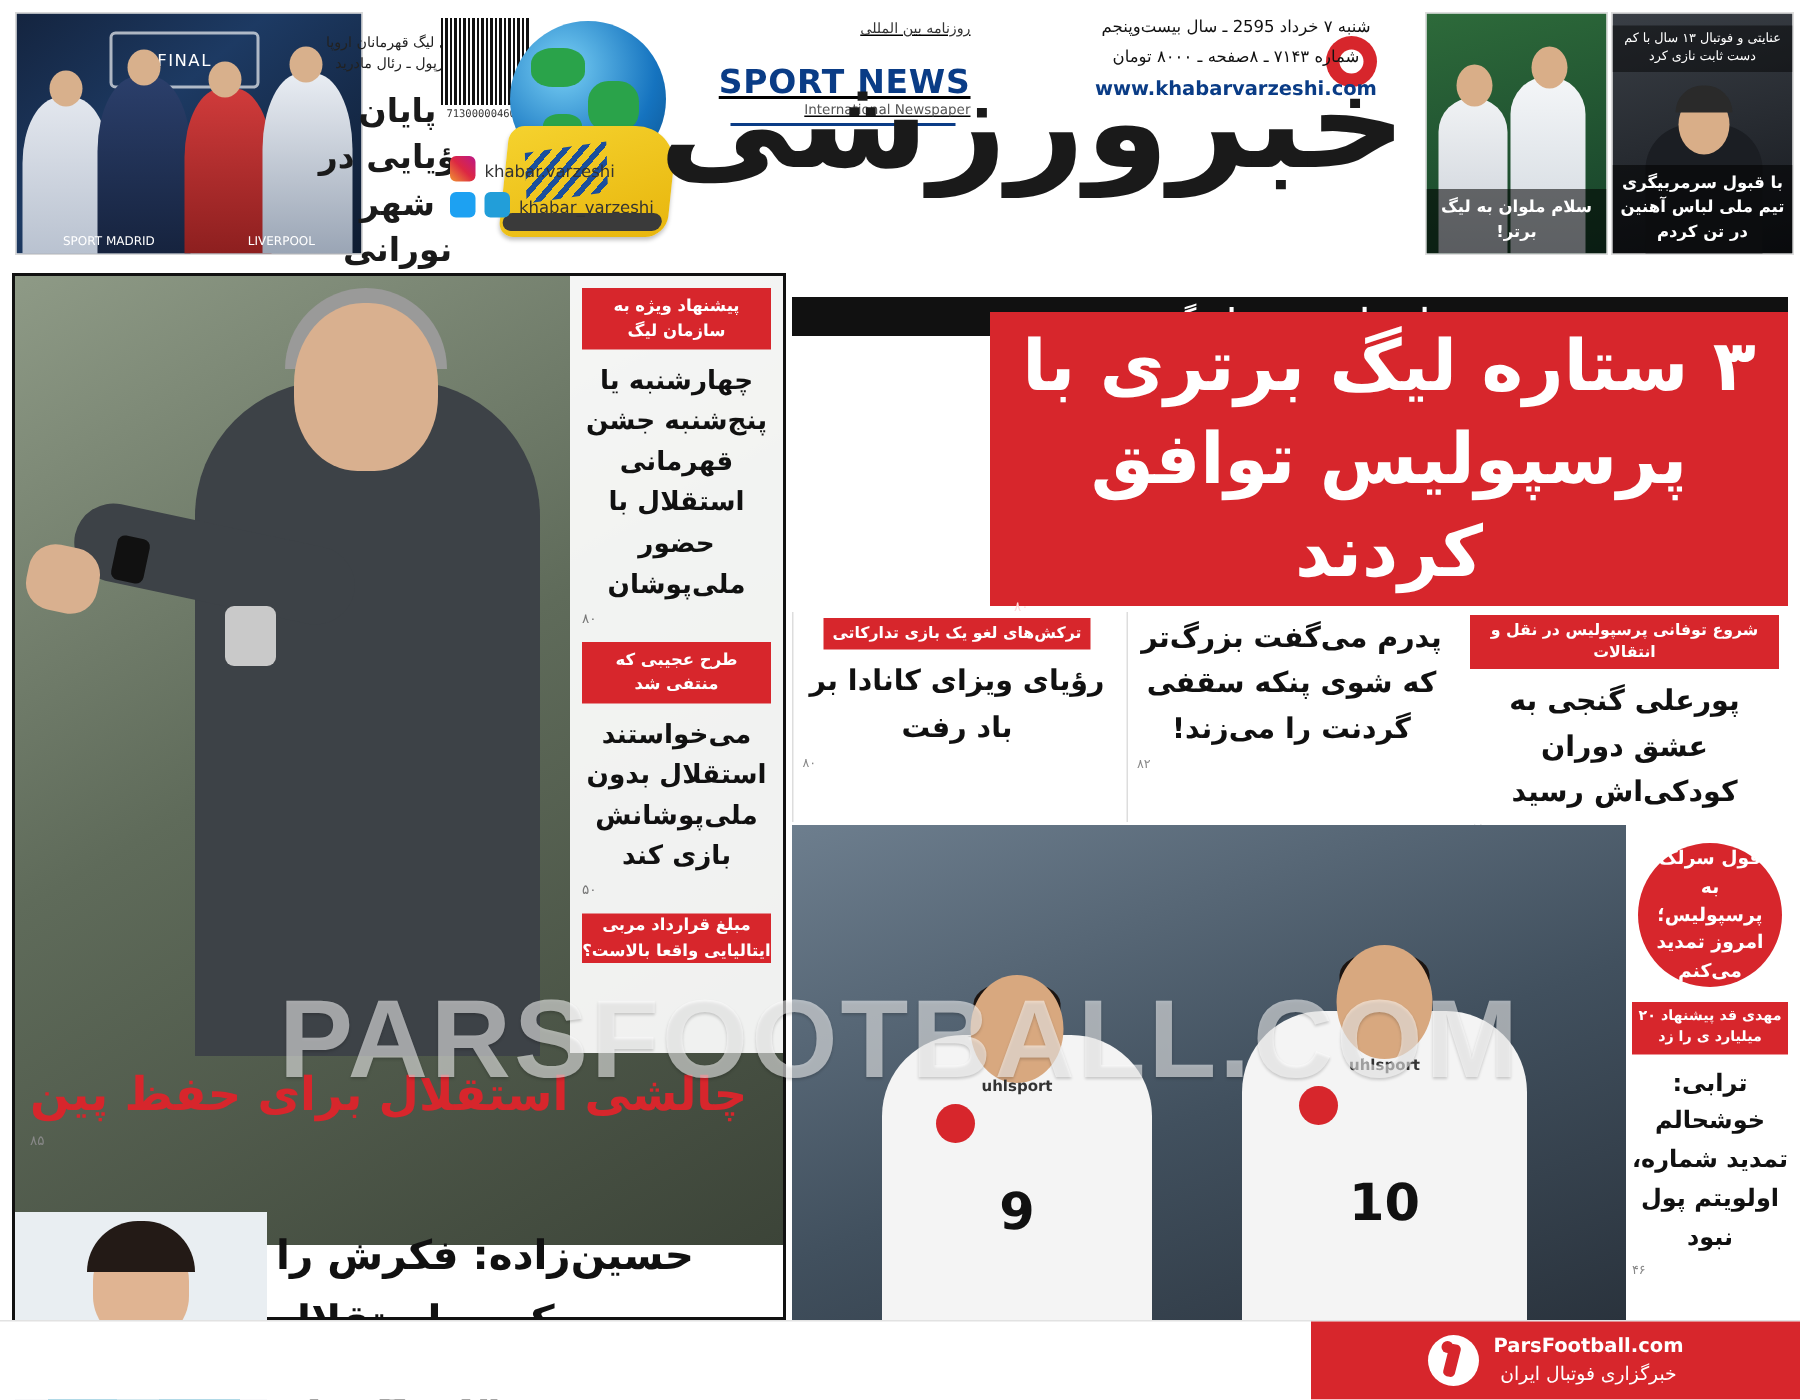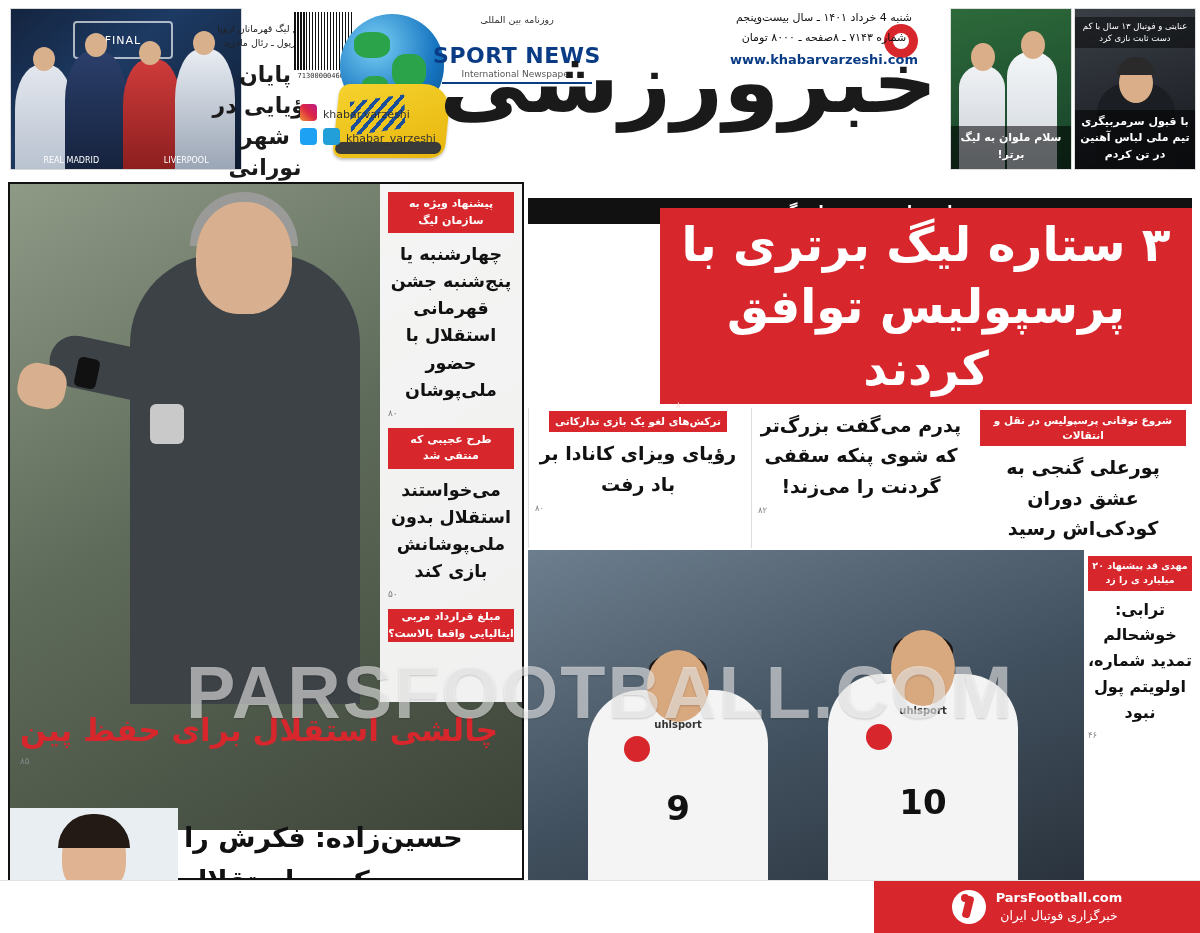--- a/index.html
+++ b/index.html
@@ -37,21 +37,21 @@
     background:radial-gradient(circle at 34% 30%,#79d0f5,#1573bf 62%,#0c4f88);overflow:hidden;}
   .globe .ball i{position:absolute;background:#2aa34a;border-radius:40%;}
   .globe .c1{left:14px;top:18px;width:36px;height:26px;}
   .globe .c2{left:52px;top:40px;width:34px;height:34px;}
   .globe .c3{left:22px;top:62px;width:26px;height:20px;}
   .globe .shoe{position:absolute;left:0;top:70px;width:112px;height:74px;border-radius:10px 28px 14px 10px;
     background:linear-gradient(160deg,#f5d22e,#e8b60d);transform:skewX(-6deg);box-shadow:0 2px 3px rgba(0,0,0,.25);}
   .globe .shoe .lace{position:absolute;left:14px;top:14px;width:54px;height:34px;
     background:repeating-linear-gradient(135deg,#1b4f9c 0 4px,transparent 4px 9px);transform:rotate(-8deg);}
   .globe .shoe .sole{position:absolute;left:2px;bottom:4px;width:106px;height:12px;background:#3a3a3a;border-radius:6px;}
-  .sport-news{position:absolute;left:432px;top:14px;width:170px;text-align:center;}
+  .sport-news{position:absolute;left:477px;top:14px;width:170px;text-align:right;text-decoration:underline;}
   .sport-news .l1{font-size:9.5px;color:#333;}
   .sport-news .l2{font-size:22px;font-weight:700;color:#0a3c86;letter-spacing:.5px;line-height:1.2;margin-top:18px;}
   .sport-news .l3{font-size:9px;color:#555;}
   .sport-news .rule{margin:3px auto 0;width:150px;height:2px;background:#0a3c86;}
   .socials{position:absolute;left:300px;top:104px;width:180px;font-size:11px;color:#333;}
   .socials div{display:flex;align-items:flex-end;gap:6px;margin-bottom:7px;direction:ltr;}
   .socials .ic{width:17px;height:17px;border-radius:4px;display:inline-block;flex:0 0 auto;}
   .ic-ig{background:linear-gradient(45deg,#f09433,#dc2743,#bc1888);}
   .ic-tw{background:#1da1f2;}
   .ic-tg{background:#229ed9;}
@@ -171,21 +171,21 @@
       <div class="pl p1"></div>
         <div class="pl p2"></div>
         <div class="pl p3"></div>
         <div class="pl p4"></div>
       <div class="hd h1"></div>
         <div class="hd h2"></div>
         <div class="hd h3"></div>
         <div class="hd h4"></div>
       <div class="badges">
           <span>LIVERPOOL</span>
-          <span>REAL MADRID</span>
+          <span>SPORT MADRID</span>
         </div>
     </div>
 
     <div class="mh-left-cap">
       <div class="small">فینال لیگ قهرمانان اروپا لیورپول ـ رئال مادرید</div>
       <div class="big">پایان رؤیایی در شهر نورانی</div>
     </div>
 
     <div class="barcode"></div>
     <div class="barcode-num">7130000046058</div>
@@ -220,21 +220,21 @@
         <span>khabar_varzeshi</span>
       </div>
     </div>
 
     <div class="logo-fa">
       <div class="ball"></div>
       <div class="word">خبرورزشی</div>
     </div>
 
     <div class="mh-info">
-      <div>شنبه 4 خرداد ۱۴۰۱ ـ سال بیست‌وپنجم</div>
+      <div>شنبه ۷ خرداد 2595 ـ سال بیست‌وپنجم</div>
       <div>شماره ۷۱۴۳ ـ ۸صفحه ـ ۸۰۰۰ تومان</div>
       <div class="site">www.khabarvarzeshi.com</div>
     </div>
 
     <div class="mh-right-a">
       <div class="fig" style="left:8px;width:46px;height:104px;background:linear-gradient(180deg,#f0f2f4,#c8ced6);border-radius:24px 24px 0 0;"></div>
       <div class="fig" style="left:56px;width:50px;height:118px;background:linear-gradient(180deg,#f4f6f8,#cfd6dd);border-radius:26px 26px 0 0;"></div>
       <div style="position:absolute;left:20px;top:34px;width:24px;height:28px;border-radius:50%;background:#d9ae88;"></div>
       <div style="position:absolute;left:70px;top:22px;width:24px;height:28px;border-radius:50%;background:#d9ae88;"></div>
       <div class="mh-photo-cap">سلام ملوان به لیگ برتر!</div>
@@ -332,20 +332,21 @@
           <div class="jersey" style="height:206px;"></div>
           <div class="hair" style="bottom:214px;width:60px;height:32px;"></div>
           <div class="head" style="bottom:174px;width:64px;height:76px;"></div>
           <div class="brand" style="bottom:164px;">uhlsport</div>
           <div class="crest" style="left:38px;bottom:130px;width:26px;height:26px;"></div>
           <div class="num" style="bottom:58px;font-size:34px;">10</div>
         </div>
       </div>
 
       <div class="right-side">
+        <div class="circle-badge">قول سرلک به پرسپولیس؛ امروز تمدید می‌کنم</div>
         <div class="rs-red">مهدی قد پیشنهاد ۲۰ میلیارد ی را زد</div>
         <div class="rs-txt">ترابی: خوشحالم تمدید شماره، اولویتم پول نبود</div>
         <div class="rs-n">۴۶</div>
       </div>
     </div>
   </div>
 
   <div class="watermark">PARSFOOTBALL.COM</div>
 
   <div class="footer">

